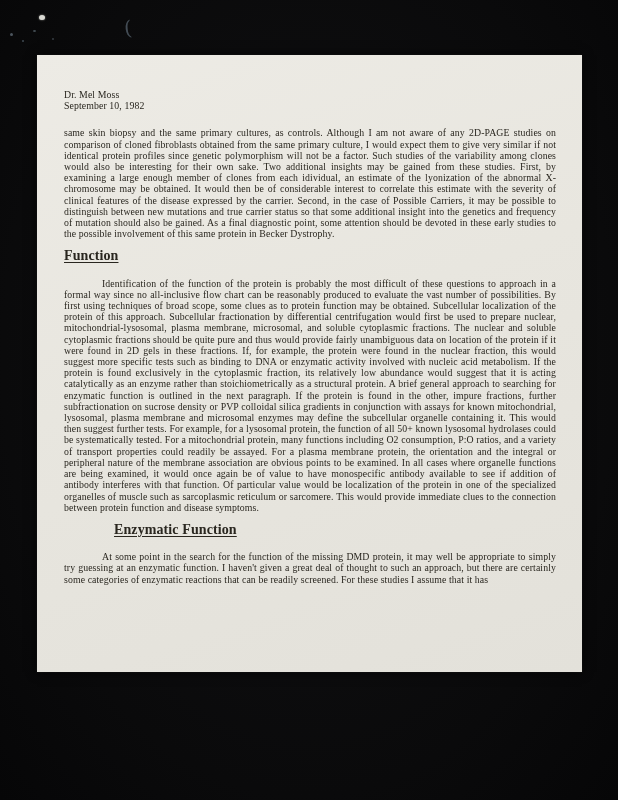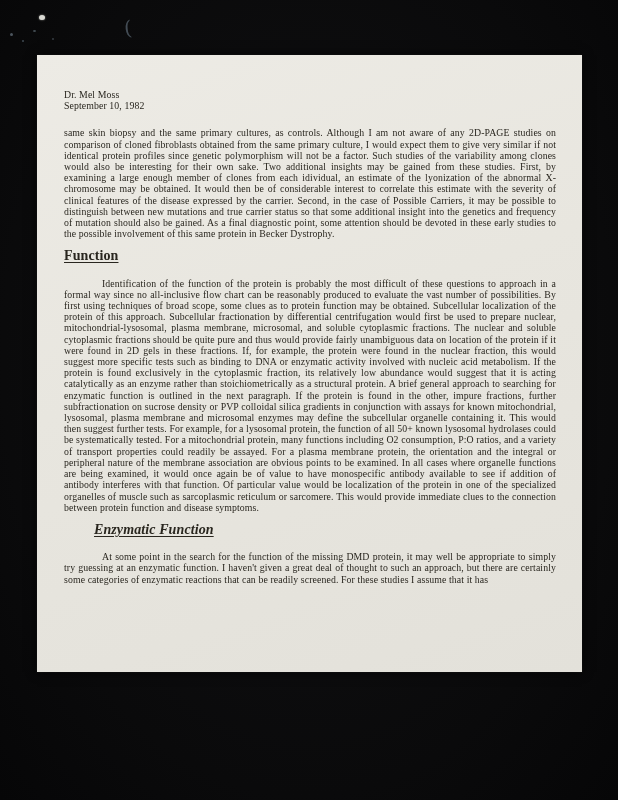--- a/index.html
+++ b/index.html
@@ -60,21 +60,21 @@
     text-justify: inter-word;
   }
   .para.indent { text-indent: 38px; }
   .heading {
     margin: 0 0 11px 0;
     font-size: 14px;
     font-weight: 700;
     text-decoration: underline;
     text-underline-offset: 2px;
   }
-  .heading.indent-heading { margin-left: 30px; font-style: italic; }
+  .heading.indent-heading { margin-left: 50px; }
 </style>
 </head>
 <body>
 
 <div class="stage">
 
   <span class="artifact-dot dot-big"></span>
   <span class="artifact-dot dot-a"></span>
   <span class="artifact-dot dot-b"></span>
   <span class="artifact-dot dot-c"></span>

